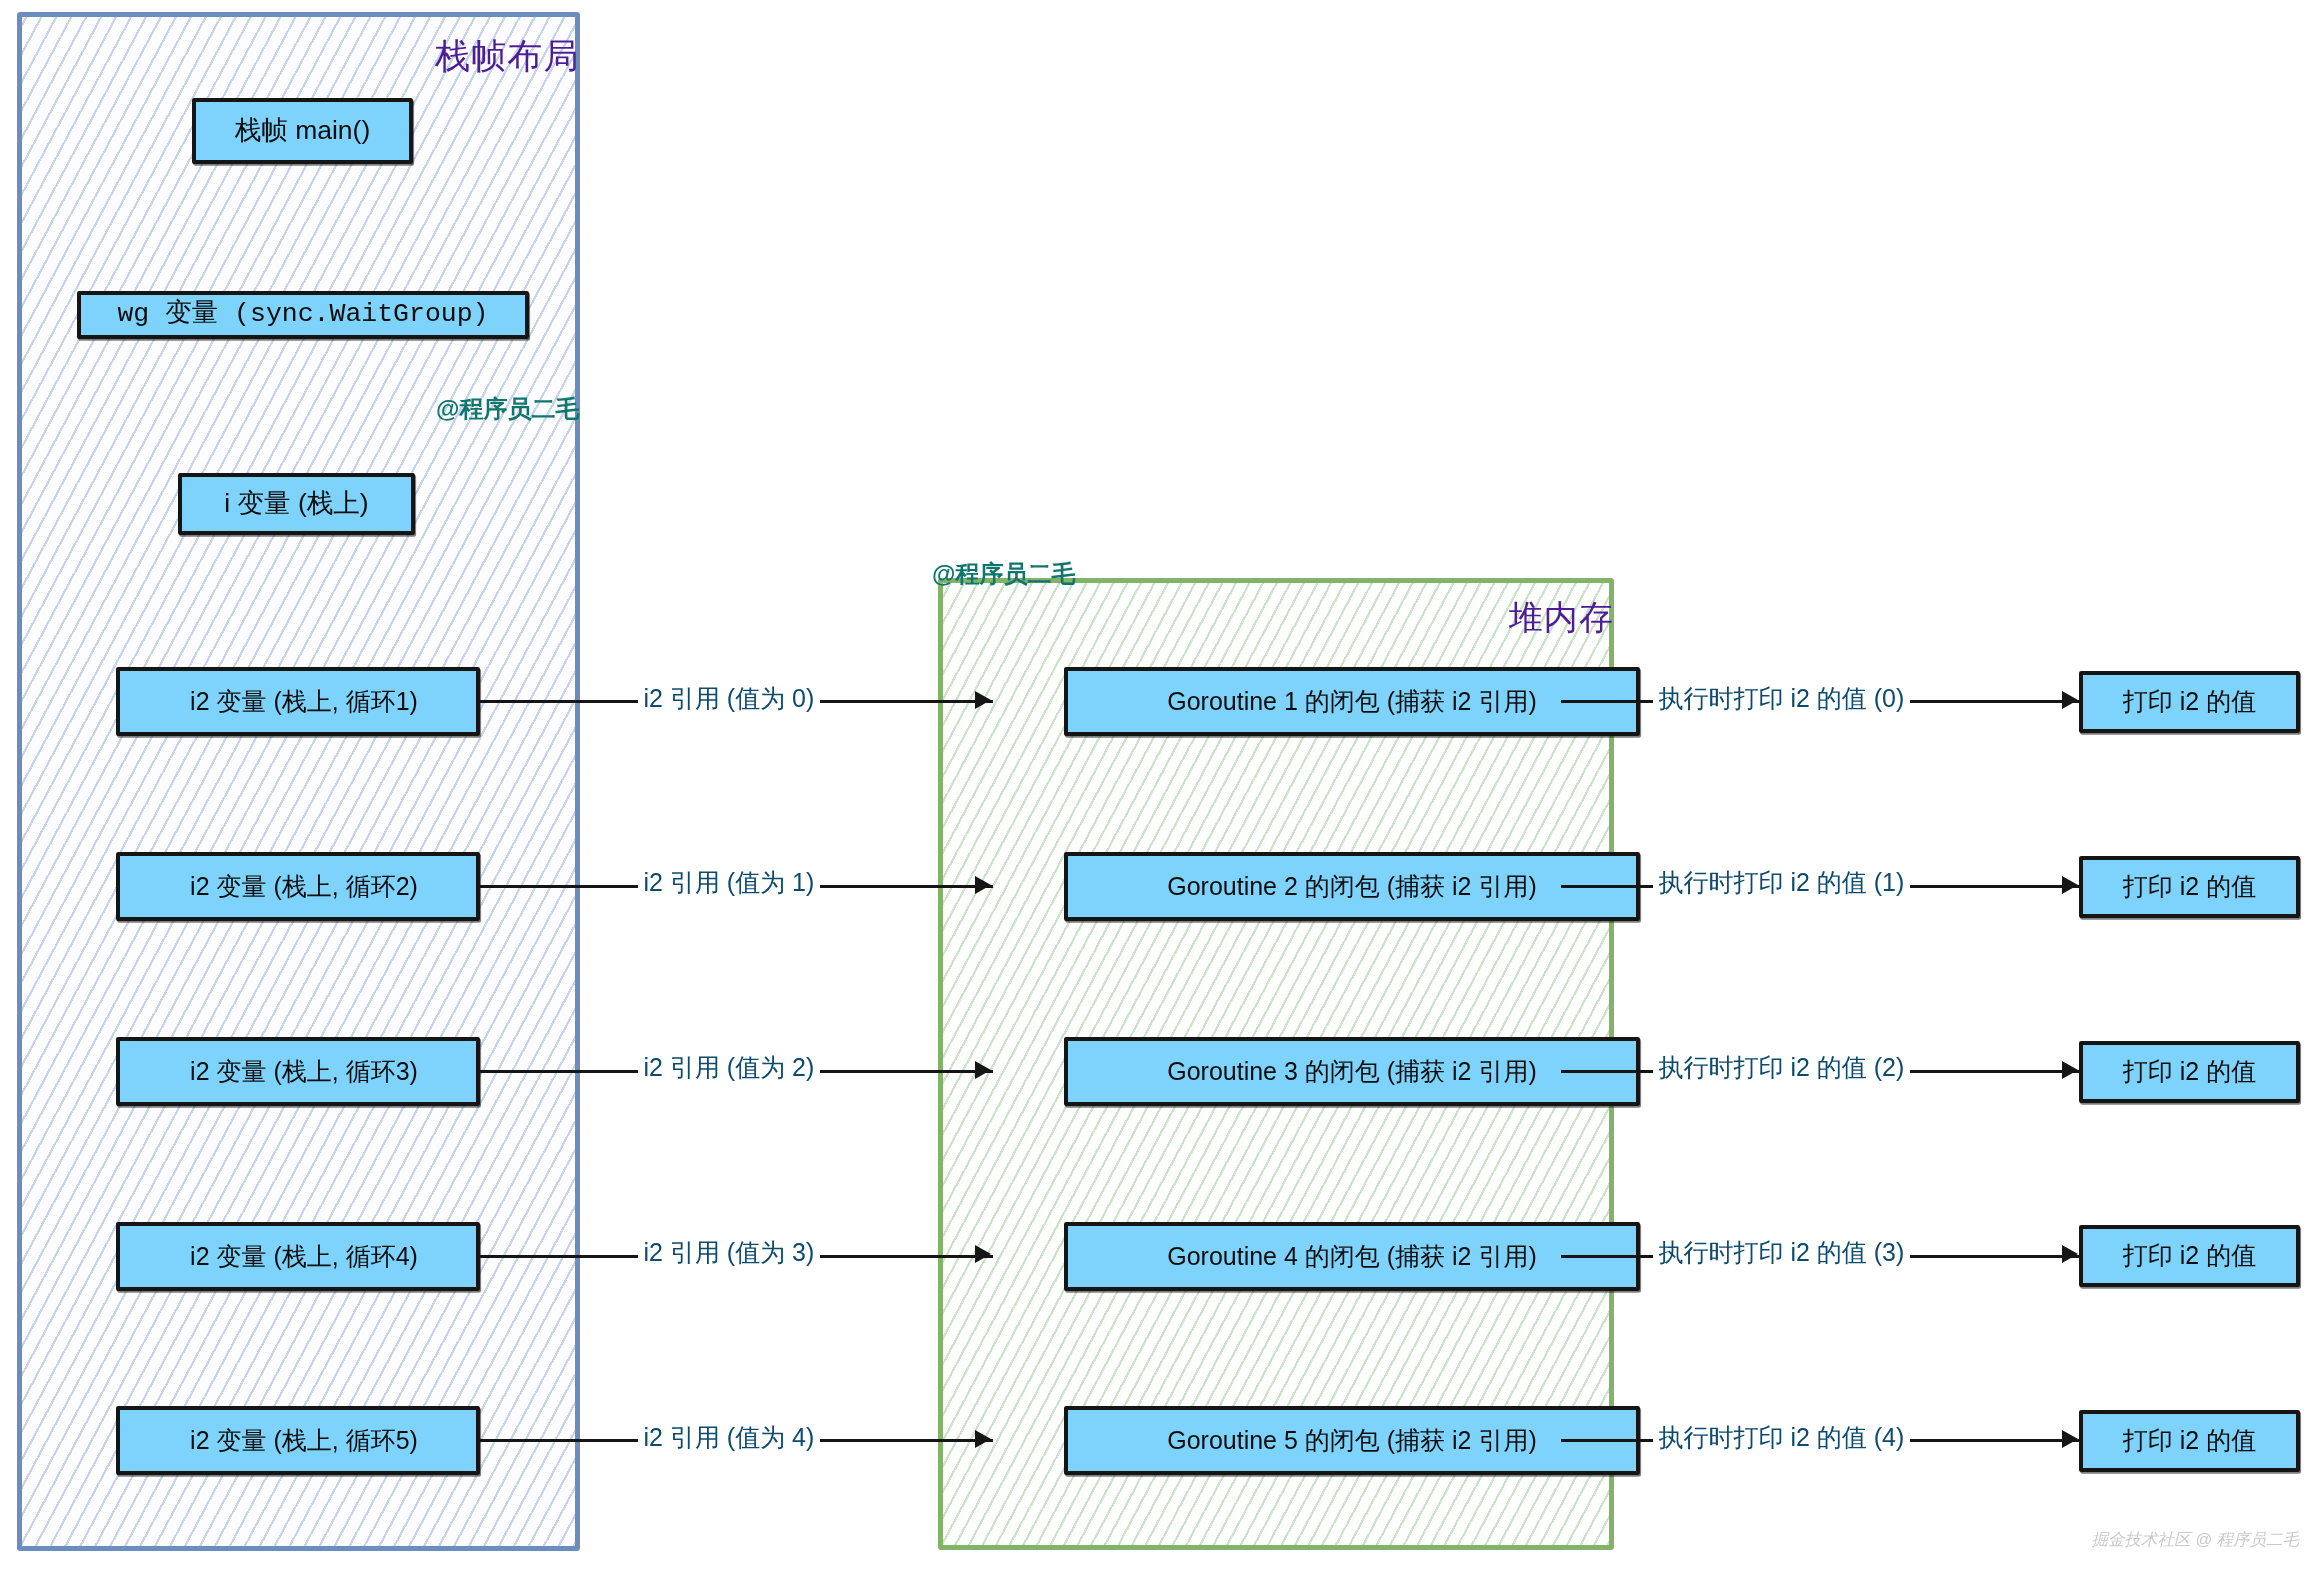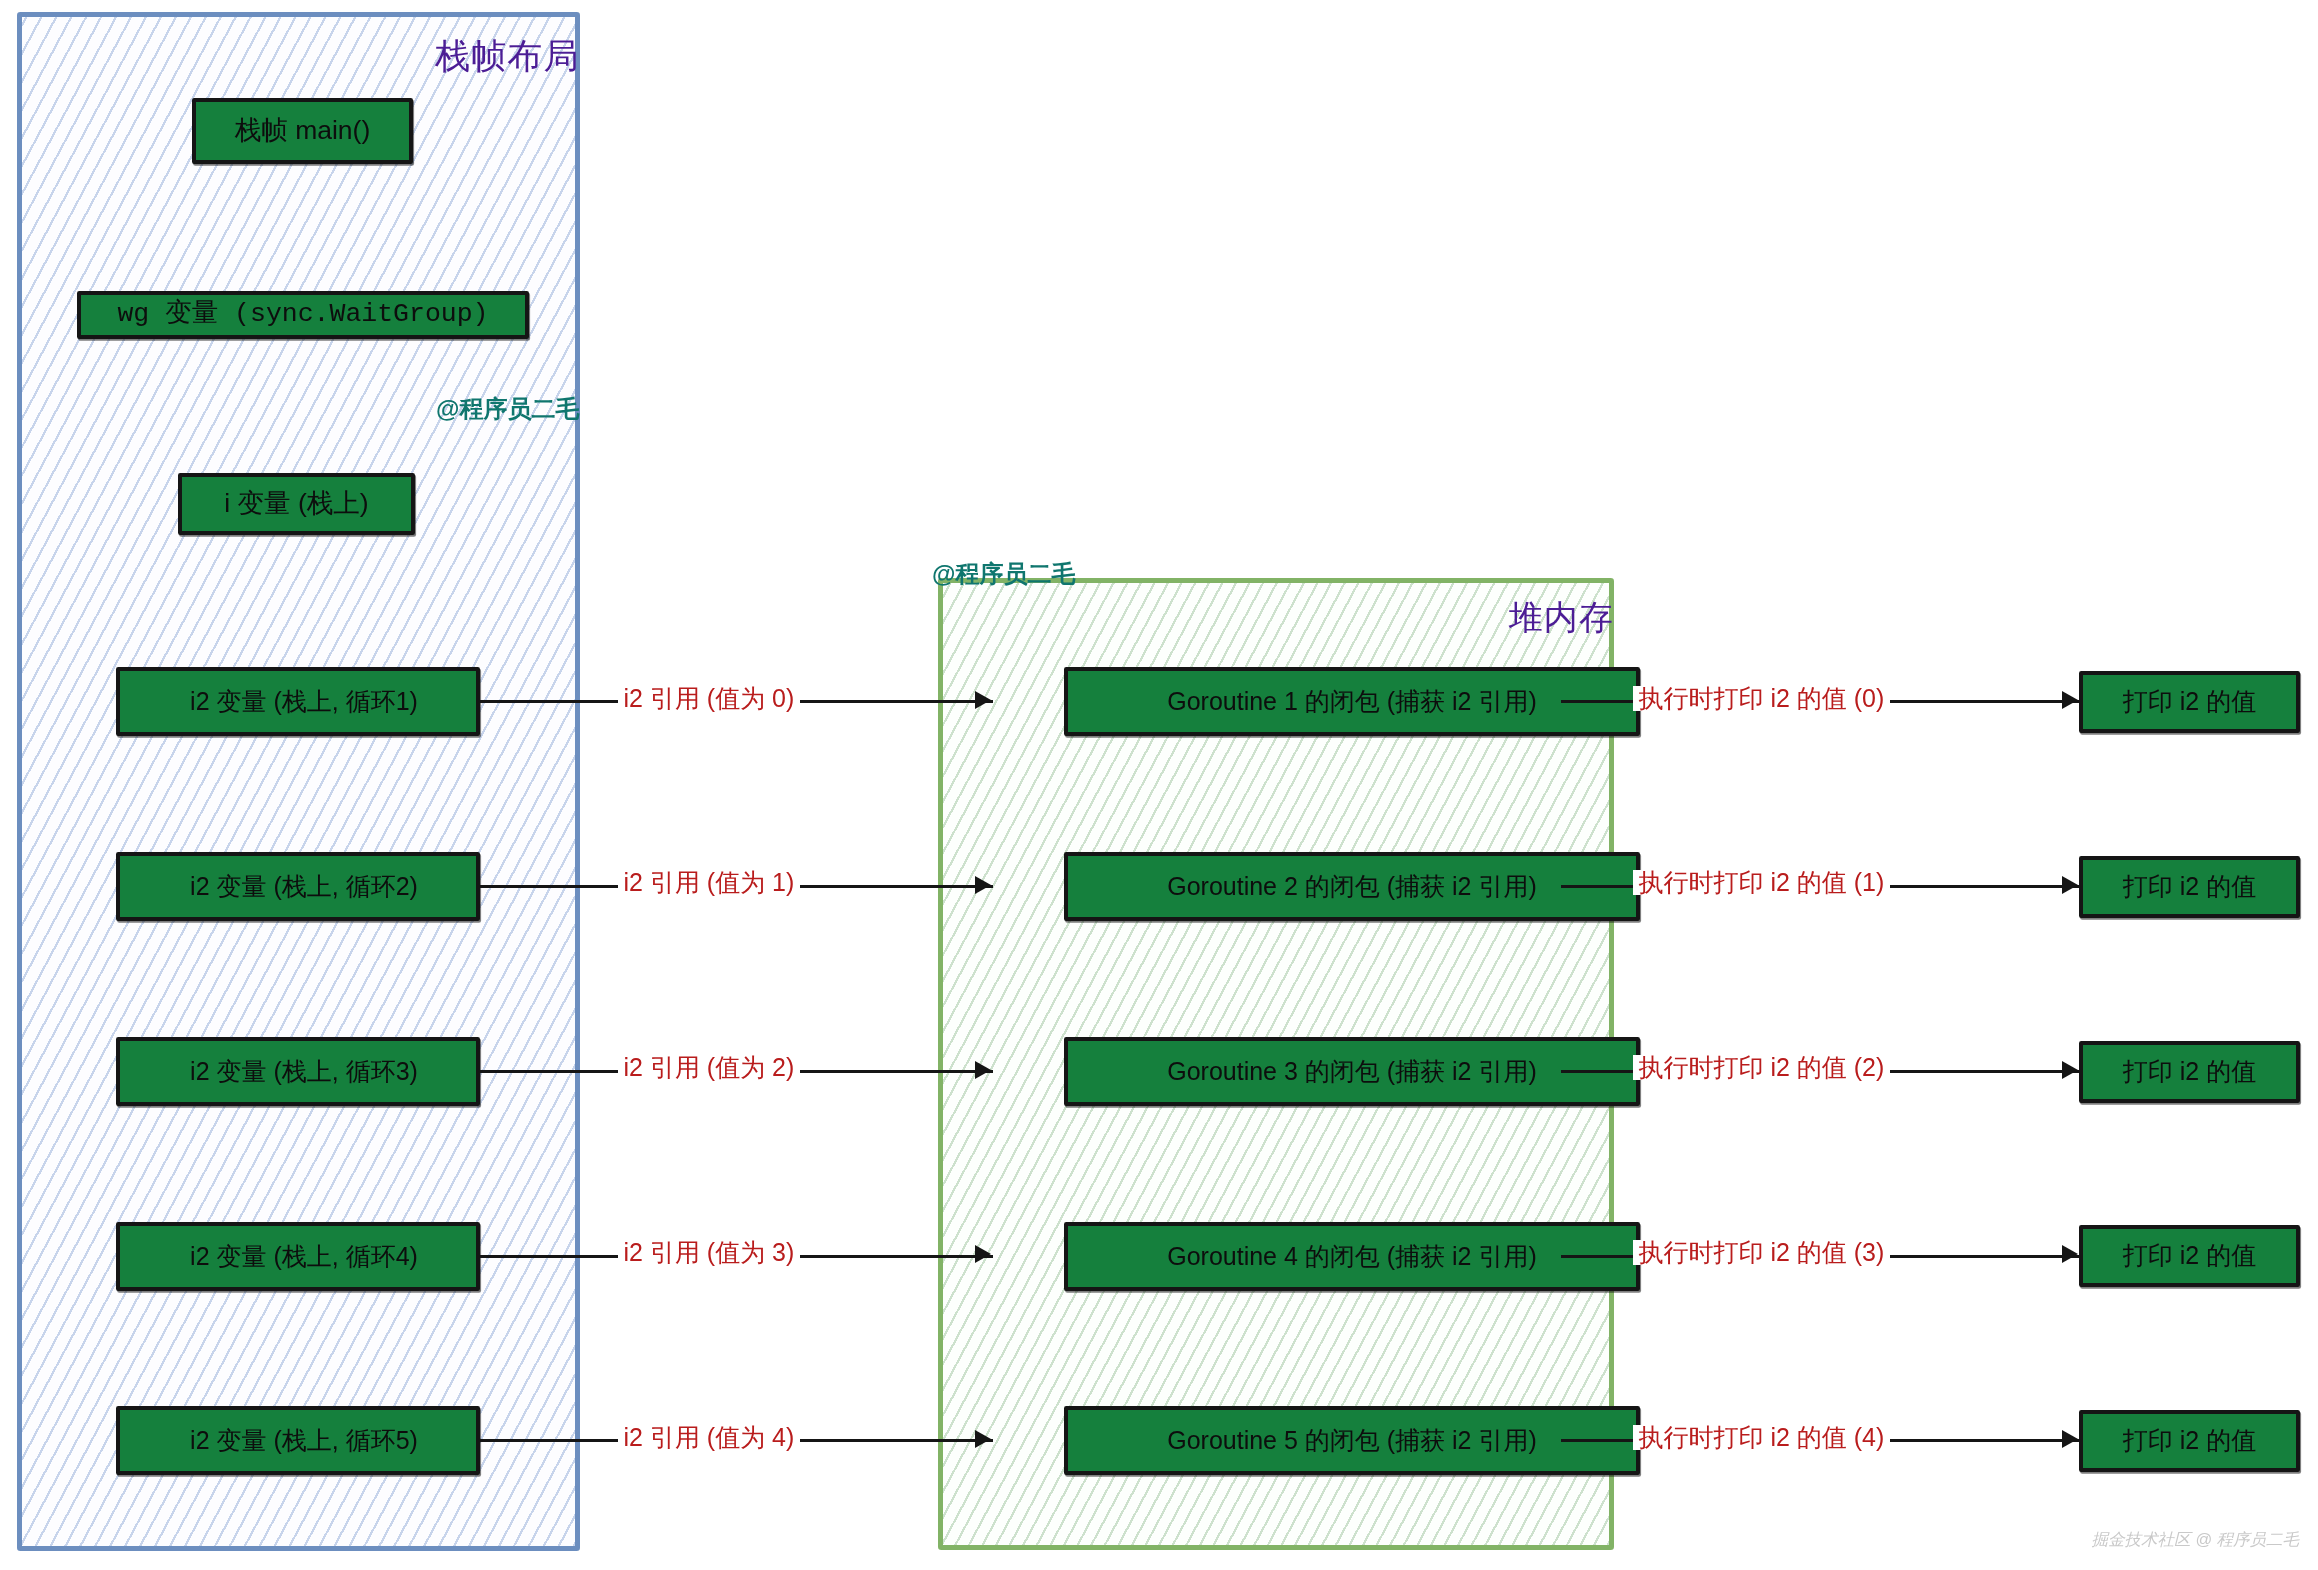--- a/index.html
+++ b/index.html
@@ -58,21 +58,21 @@
   }
   #heap-title {
     left: 938px; top: 595px; width: 676px;
     font-size: 34px;
   }
 
   
   .node {
     position: absolute;
     box-sizing: border-box;
-    background: #15803d;
+    background: #7dd3fc;
     border: 4.4px solid #151515;
     border-radius: 2.2px;
     display: flex;
     align-items: center;
     justify-content: center;
     text-align: center;
     color: #0d0d0d;
     font-size: 25px;
     line-height: 1.1;
     white-space: nowrap;
@@ -110,25 +110,26 @@
   .arrowhead {
     position: absolute;
     width: 0; height: 0;
     border-top: 9.4px solid transparent;
     border-bottom: 9.4px solid transparent;
     border-left: 16.5px solid #151515;
   }
   .conn-label {
     position: absolute;
     background: #ffffff;
-    color: #b91c1c;
+    color: #0c4a6e;
     font-size: 25px;
     white-space: nowrap;
     padding: 0 5.5px;
     line-height: 1;
+    margin-left: 20px;
   }
 
   
   .wm-hand {
     position: absolute;
     color: #0f766e;
     font-size: 24px;
     font-weight: 700;
     white-space: nowrap;
   }

